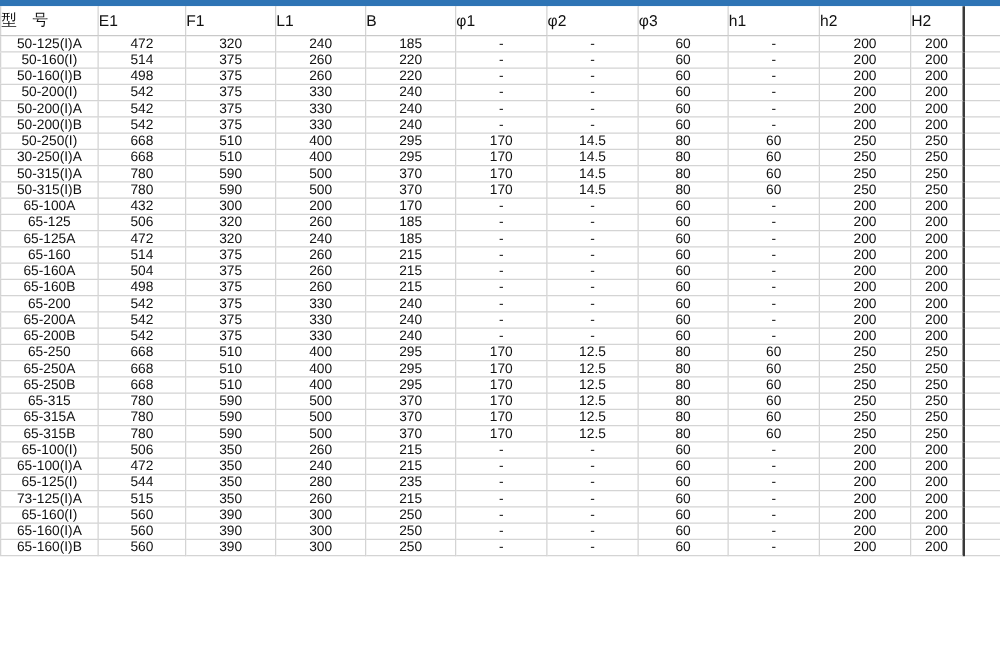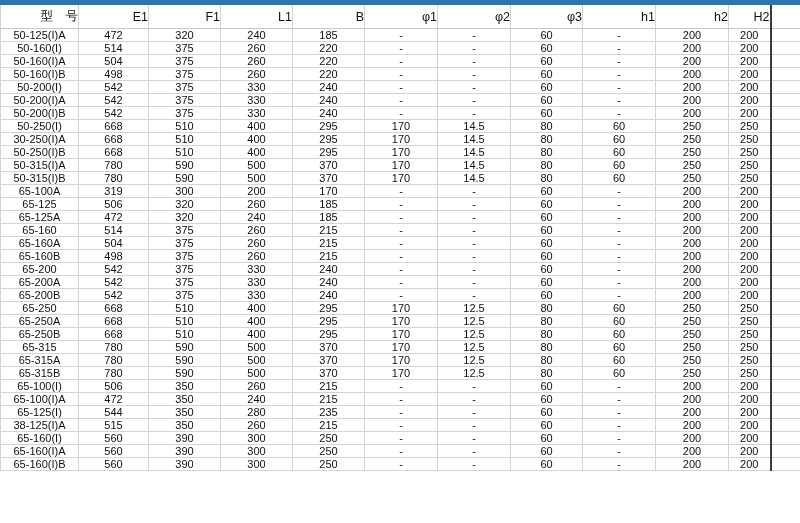--- a/index.html
+++ b/index.html
@@ -18,21 +18,21 @@
     table-layout: fixed;
     width: 800px;
     border-left: 1px solid #D4D4D4;
   }
   th {
     height: 23px;
     padding: 0;
     font-size: 12.5px;
     font-weight: normal;
     color: #111111;
-    text-align: right;
+    text-align: left;
     vertical-align: middle;
     border-right: 1px solid #D4D4D4;
     border-bottom: 1px solid #C9C9C9;
     white-space: pre;
     overflow: hidden;
     background: #ffffff;
   }
   td {
     height: 12px;
     padding: 0;
@@ -117,34 +117,20 @@
         <td>220</td>
         <td>-</td>
         <td>-</td>
         <td>60</td>
         <td>-</td>
         <td>200</td>
         <td>200</td>
         <td class="gutter"></td>
       </tr>
       <tr>
-        <td>50-160(I)A</td>
-        <td>504</td>
-        <td>375</td>
-        <td>260</td>
-        <td>220</td>
-        <td>-</td>
-        <td>-</td>
-        <td>60</td>
-        <td>-</td>
-        <td>200</td>
-        <td>200</td>
-        <td class="gutter"></td>
-      </tr>
-      <tr>
         <td>50-160(I)B</td>
         <td>498</td>
         <td>375</td>
         <td>260</td>
         <td>220</td>
         <td>-</td>
         <td>-</td>
         <td>60</td>
         <td>-</td>
         <td>200</td>
@@ -215,34 +201,20 @@
         <td>295</td>
         <td>170</td>
         <td>14.5</td>
         <td>80</td>
         <td>60</td>
         <td>250</td>
         <td>250</td>
         <td class="gutter"></td>
       </tr>
       <tr>
-        <td>50-250(I)B</td>
-        <td>668</td>
-        <td>510</td>
-        <td>400</td>
-        <td>295</td>
-        <td>170</td>
-        <td>14.5</td>
-        <td>80</td>
-        <td>60</td>
-        <td>250</td>
-        <td>250</td>
-        <td class="gutter"></td>
-      </tr>
-      <tr>
         <td>50-315(I)A</td>
         <td>780</td>
         <td>590</td>
         <td>500</td>
         <td>370</td>
         <td>170</td>
         <td>14.5</td>
         <td>80</td>
         <td>60</td>
         <td>250</td>
@@ -258,21 +230,21 @@
         <td>170</td>
         <td>14.5</td>
         <td>80</td>
         <td>60</td>
         <td>250</td>
         <td>250</td>
         <td class="gutter"></td>
       </tr>
       <tr>
         <td>65-100A</td>
-        <td>319</td>
+        <td>432</td>
         <td>300</td>
         <td>200</td>
         <td>170</td>
         <td>-</td>
         <td>-</td>
         <td>60</td>
         <td>-</td>
         <td>200</td>
         <td>200</td>
         <td class="gutter"></td>
@@ -509,21 +481,21 @@
         <td>235</td>
         <td>-</td>
         <td>-</td>
         <td>60</td>
         <td>-</td>
         <td>200</td>
         <td>200</td>
         <td class="gutter"></td>
       </tr>
       <tr>
-        <td>38-125(I)A</td>
+        <td>73-125(I)A</td>
         <td>515</td>
         <td>350</td>
         <td>260</td>
         <td>215</td>
         <td>-</td>
         <td>-</td>
         <td>60</td>
         <td>-</td>
         <td>200</td>
         <td>200</td>

